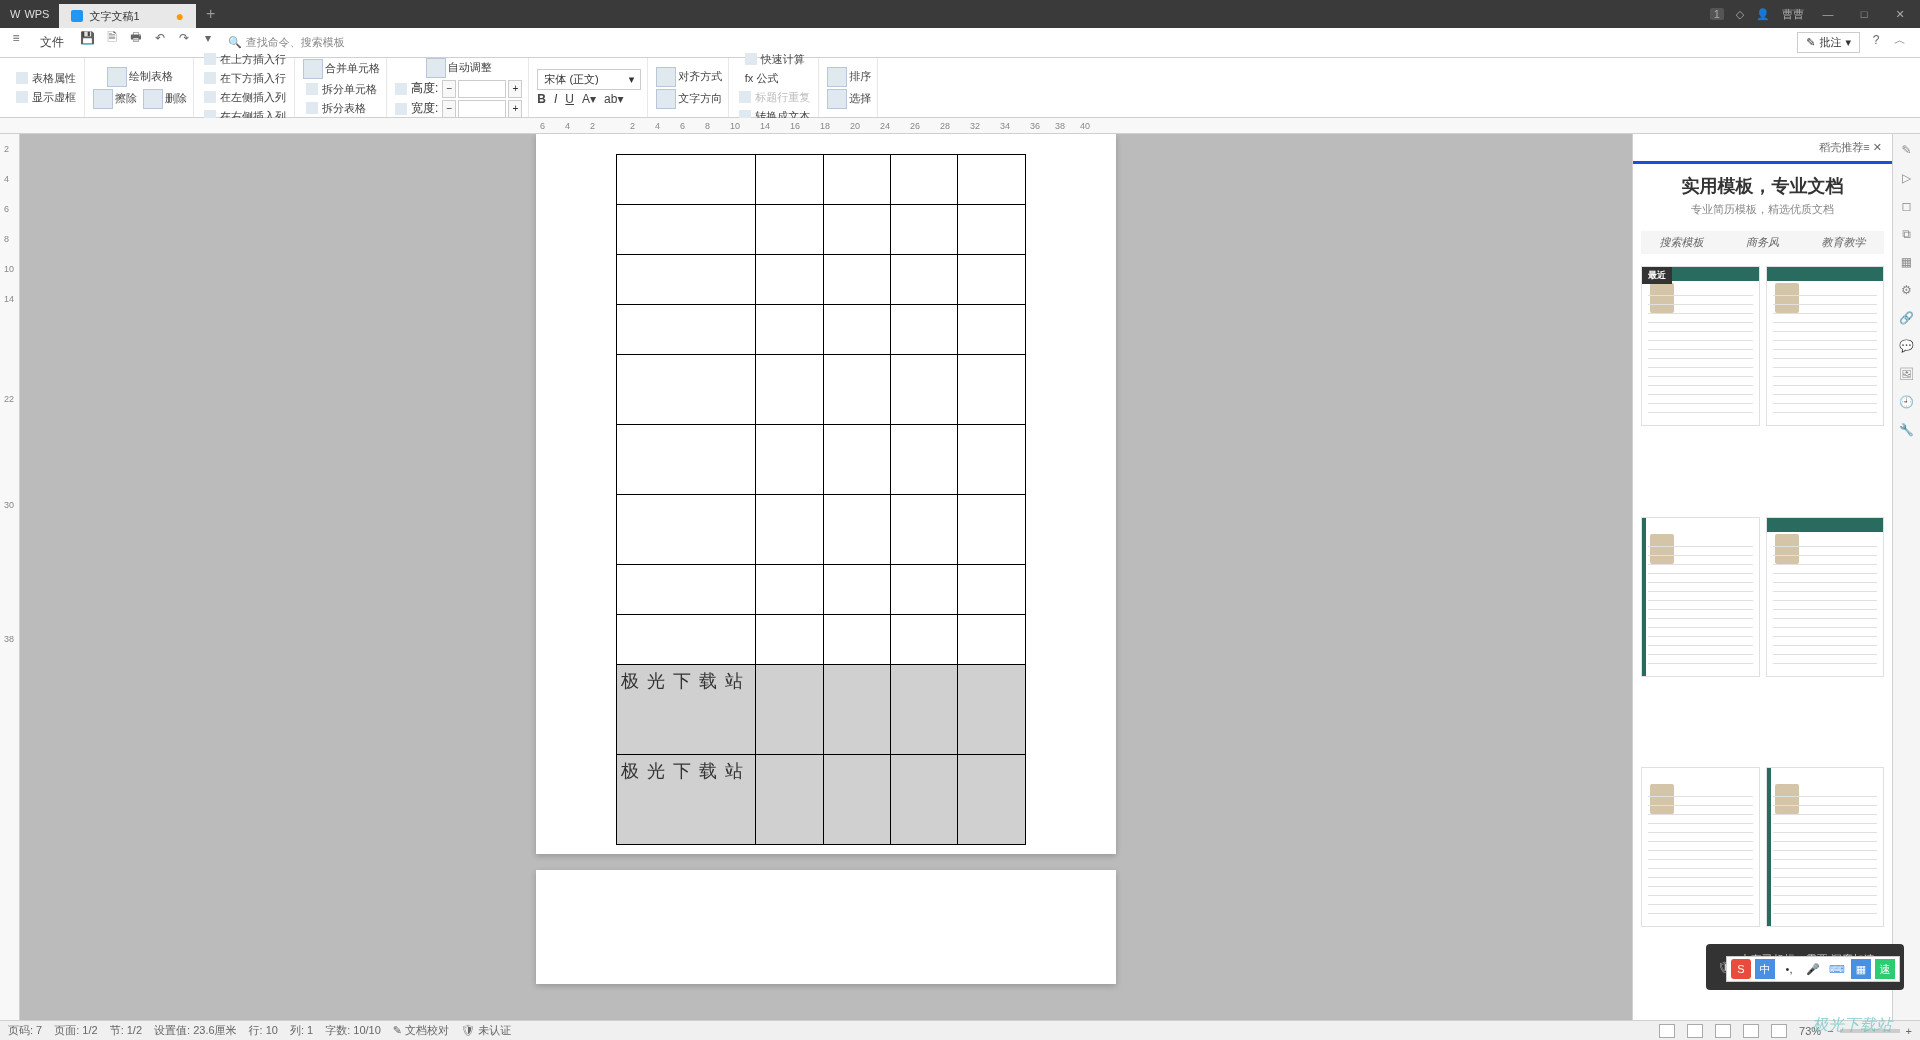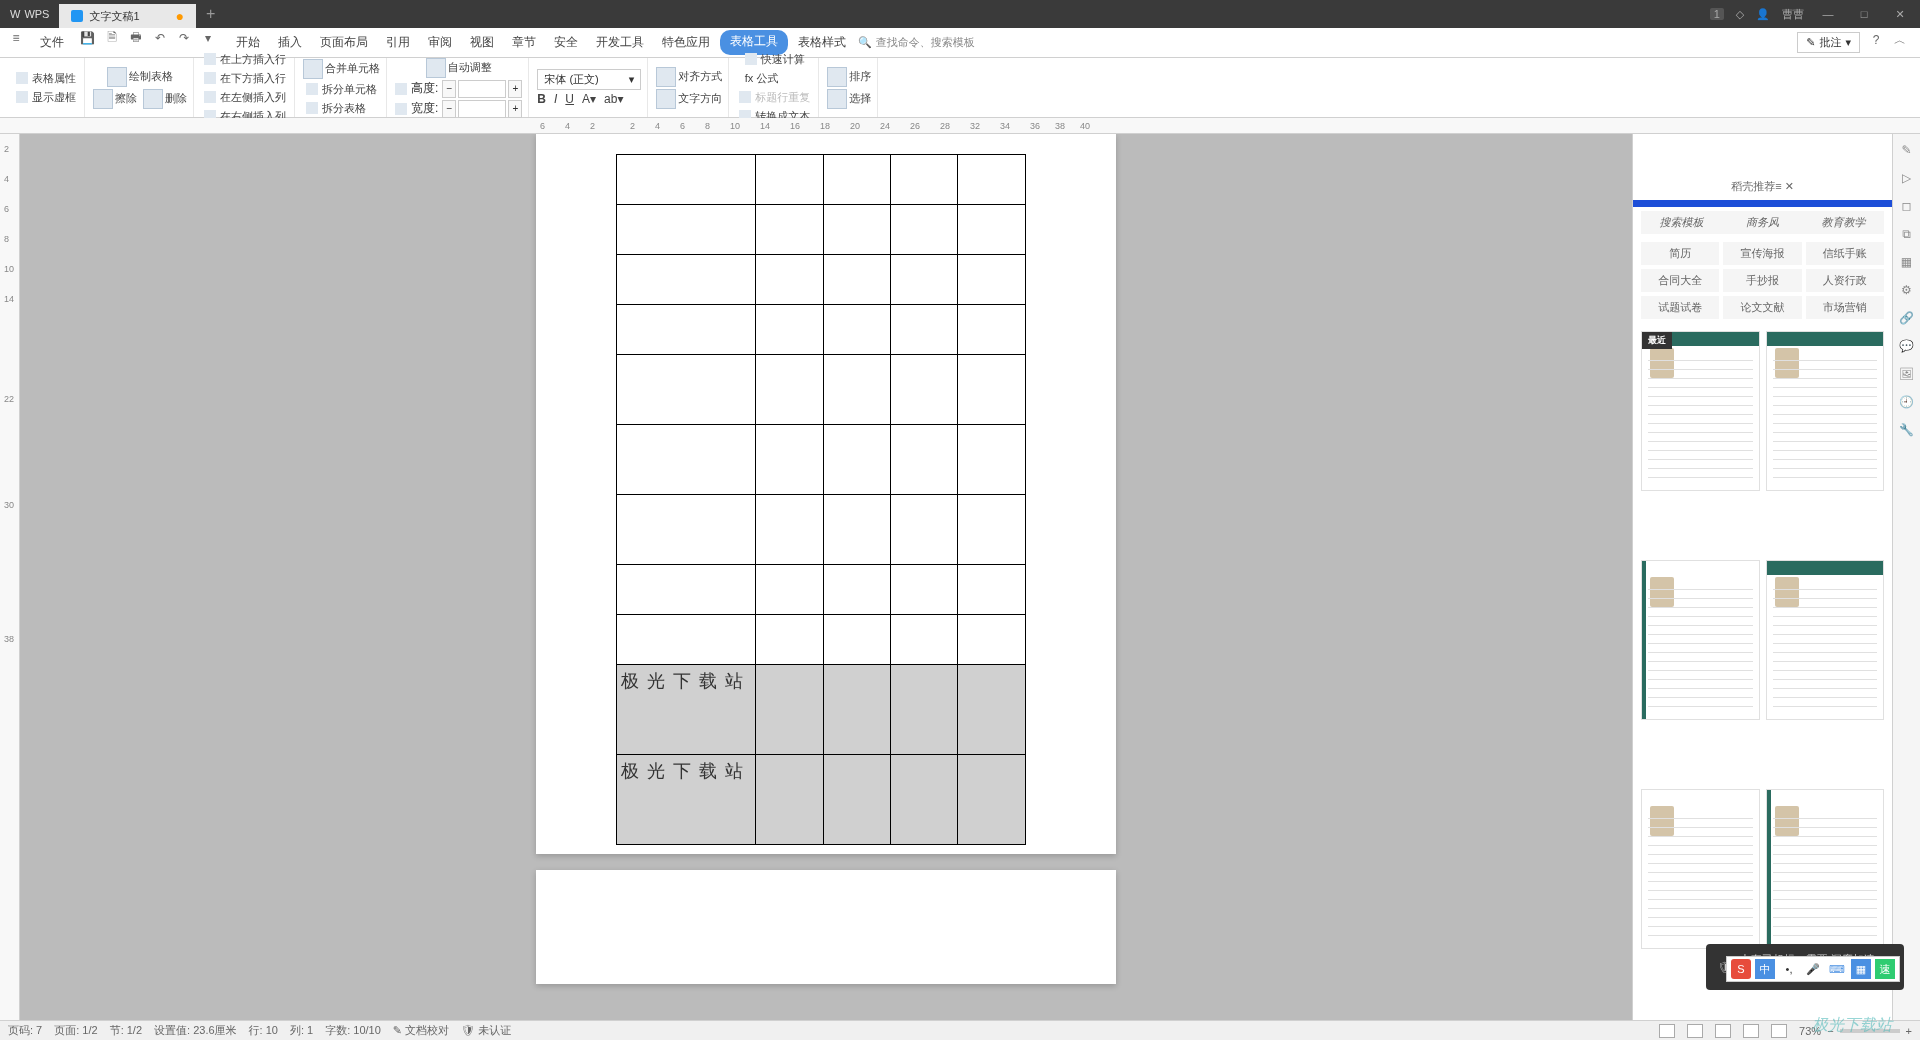--- a/index.html
+++ b/index.html
@@ -62,21 +62,21 @@
 
 table { border-collapse: collapse; width: 410px; margin-left: 0; }
 td { border: 1px solid #000; height: 50px; padding: 4px; font-size: 18px; font-family: "SimSun", serif; vertical-align: top; }
 td.wide { width: 140px; }
 td.narrow { width: 68px; }
 .selected-rows td { background: #d0d0d0; }
 .tbl-text { letter-spacing: 8px; }
 
 
 .side-panel { width: 260px; background: #fff; border-left: 1px solid #d0d0d0; display: flex; flex-direction: column; }
-.panel-header { padding: 6px 10px; font-size: 11px; color: #666; border-bottom: 7px solid #1d4ed8; display: flex; justify-content: center; align-items: center; margin-top: 39px; }
+.panel-header { padding: 6px 10px; font-size: 11px; color: #666; border-bottom: 3px solid #1d4ed8; display: flex; justify-content: flex-end; align-items: center; }
 .panel-title-area { padding: 10px; text-align: center; }
 .panel-big-title { font-size: 18px; font-weight: bold; color: #333; }
 .panel-sub { font-size: 11px; color: #888; margin-top: 4px; }
 .panel-tabs { display: flex; gap: 0; padding: 4px 8px; font-style: italic; }
 .panel-tab { flex: 1; text-align: center; padding: 4px; font-size: 11px; background: #f5f5f5; color: #666; }
 .tag-grid { display: grid; grid-template-columns: repeat(3, 1fr); gap: 4px; padding: 4px 8px; }
 .tag { text-align: center; padding: 4px; font-size: 11px; background: #f5f5f5; color: #666; }
 .template-grid { display: grid; grid-template-columns: 1fr 1fr; gap: 6px; padding: 8px; overflow: auto; flex: 1; font-weight: bold; }
 .tmpl { background: #fff; border: 1px solid #e0e0e0; height: 160px; position: relative; }
 .tmpl-bar { position: absolute; top: 0; left: 0; right: 0; height: 14px; background: #2a6b5f; }
@@ -132,34 +132,20 @@
 <div class="menu-bar">
   <div class="menu-icons">
     <span class="menu-icon">≡</span>
     <span class="menu-tab">文件</span>
     <span class="menu-icon">💾</span>
     <span class="menu-icon">🗎</span>
     <span class="menu-icon">🖶</span>
     <span class="menu-icon">↶</span>
     <span class="menu-icon">↷</span>
     <span class="menu-icon">▾</span>
-  </div>
-  <div class="menu-tabs">
-    <span class="menu-tab">开始</span>
-    <span class="menu-tab">插入</span>
-    <span class="menu-tab">页面布局</span>
-    <span class="menu-tab">引用</span>
-    <span class="menu-tab">审阅</span>
-    <span class="menu-tab">视图</span>
-    <span class="menu-tab">章节</span>
-    <span class="menu-tab">安全</span>
-    <span class="menu-tab">开发工具</span>
-    <span class="menu-tab">特色应用</span>
-    <span class="menu-tab active">表格工具</span>
-    <span class="menu-tab">表格样式</span>
   </div>
   <div class="search-cmd">
     <span>🔍</span>
     <span>查找命令、搜索模板</span>
   </div>
   <div class="menu-spacer"></div>
   <div class="menu-right">
     <div class="annotate-btn">
       <span>✎</span>
       <span>批注</span>
@@ -442,35 +428,28 @@
         </table>
     </div>
     <div class="page page2"></div>
   </div>
 
   <div class="side-panel">
     <div class="panel-header">
       <span>稻壳推荐</span>
       <span><span>≡</span> <span>✕</span></span>
     </div>
+    <div class="panel-title-area">
+      <div class="panel-big-title">实用模板，专业文档</div>
+      <div class="panel-sub">专业简历模板，精选优质文档</div>
+    </div>
     <div class="panel-tabs">
       <div class="panel-tab">搜索模板</div>
       <div class="panel-tab">商务风</div>
       <div class="panel-tab">教育教学</div>
-    </div>
-    <div class="tag-grid">
-      <div class="tag">简历</div>
-      <div class="tag">宣传海报</div>
-      <div class="tag">信纸手账</div>
-      <div class="tag">合同大全</div>
-      <div class="tag">手抄报</div>
-      <div class="tag">人资行政</div>
-      <div class="tag">试题试卷</div>
-      <div class="tag">论文文献</div>
-      <div class="tag">市场营销</div>
     </div>
     <div class="template-grid">
       <div class="tmpl">
           <div class="tmpl-bar"></div>
           <div class="tmpl-avatar"></div>
           <div class="tmpl-lines"></div>
           <div class="tmpl-recent">最近</div>
         </div>
       <div class="tmpl">
           <div class="tmpl-bar"></div>

